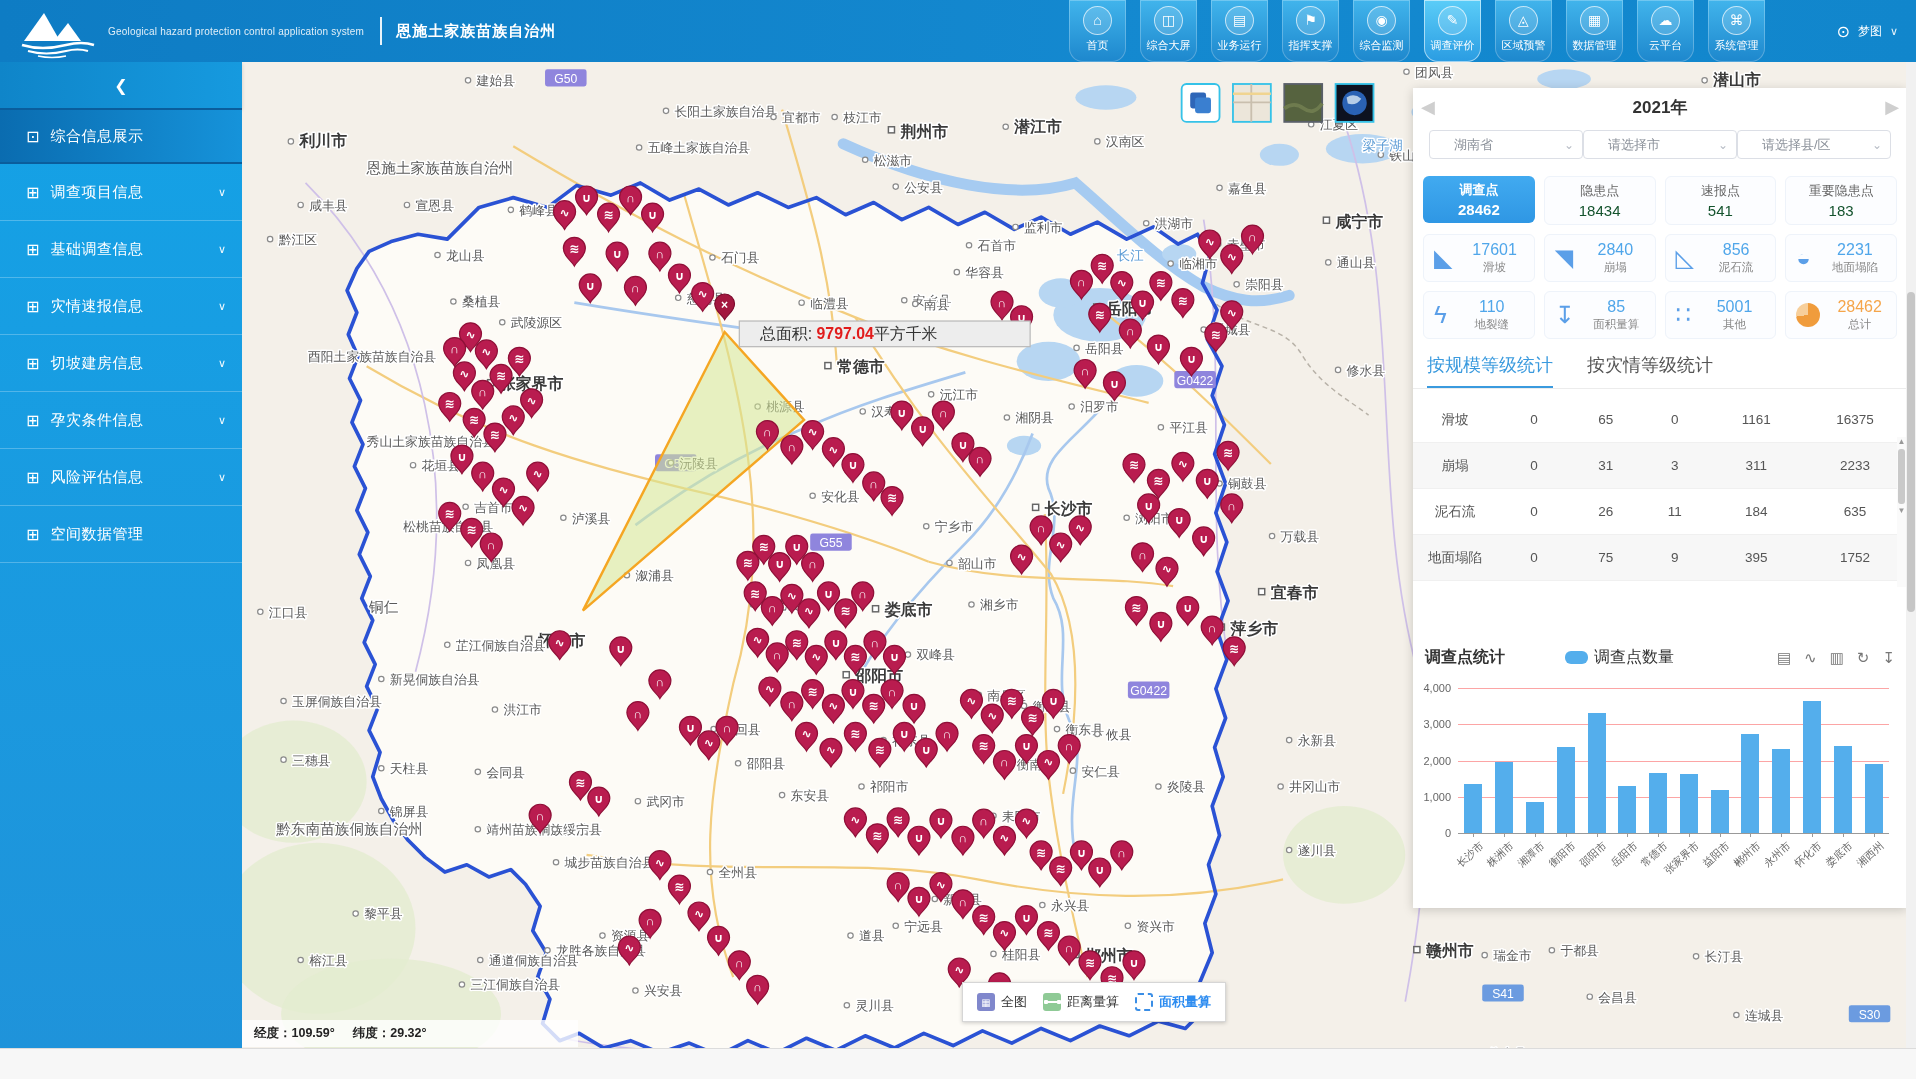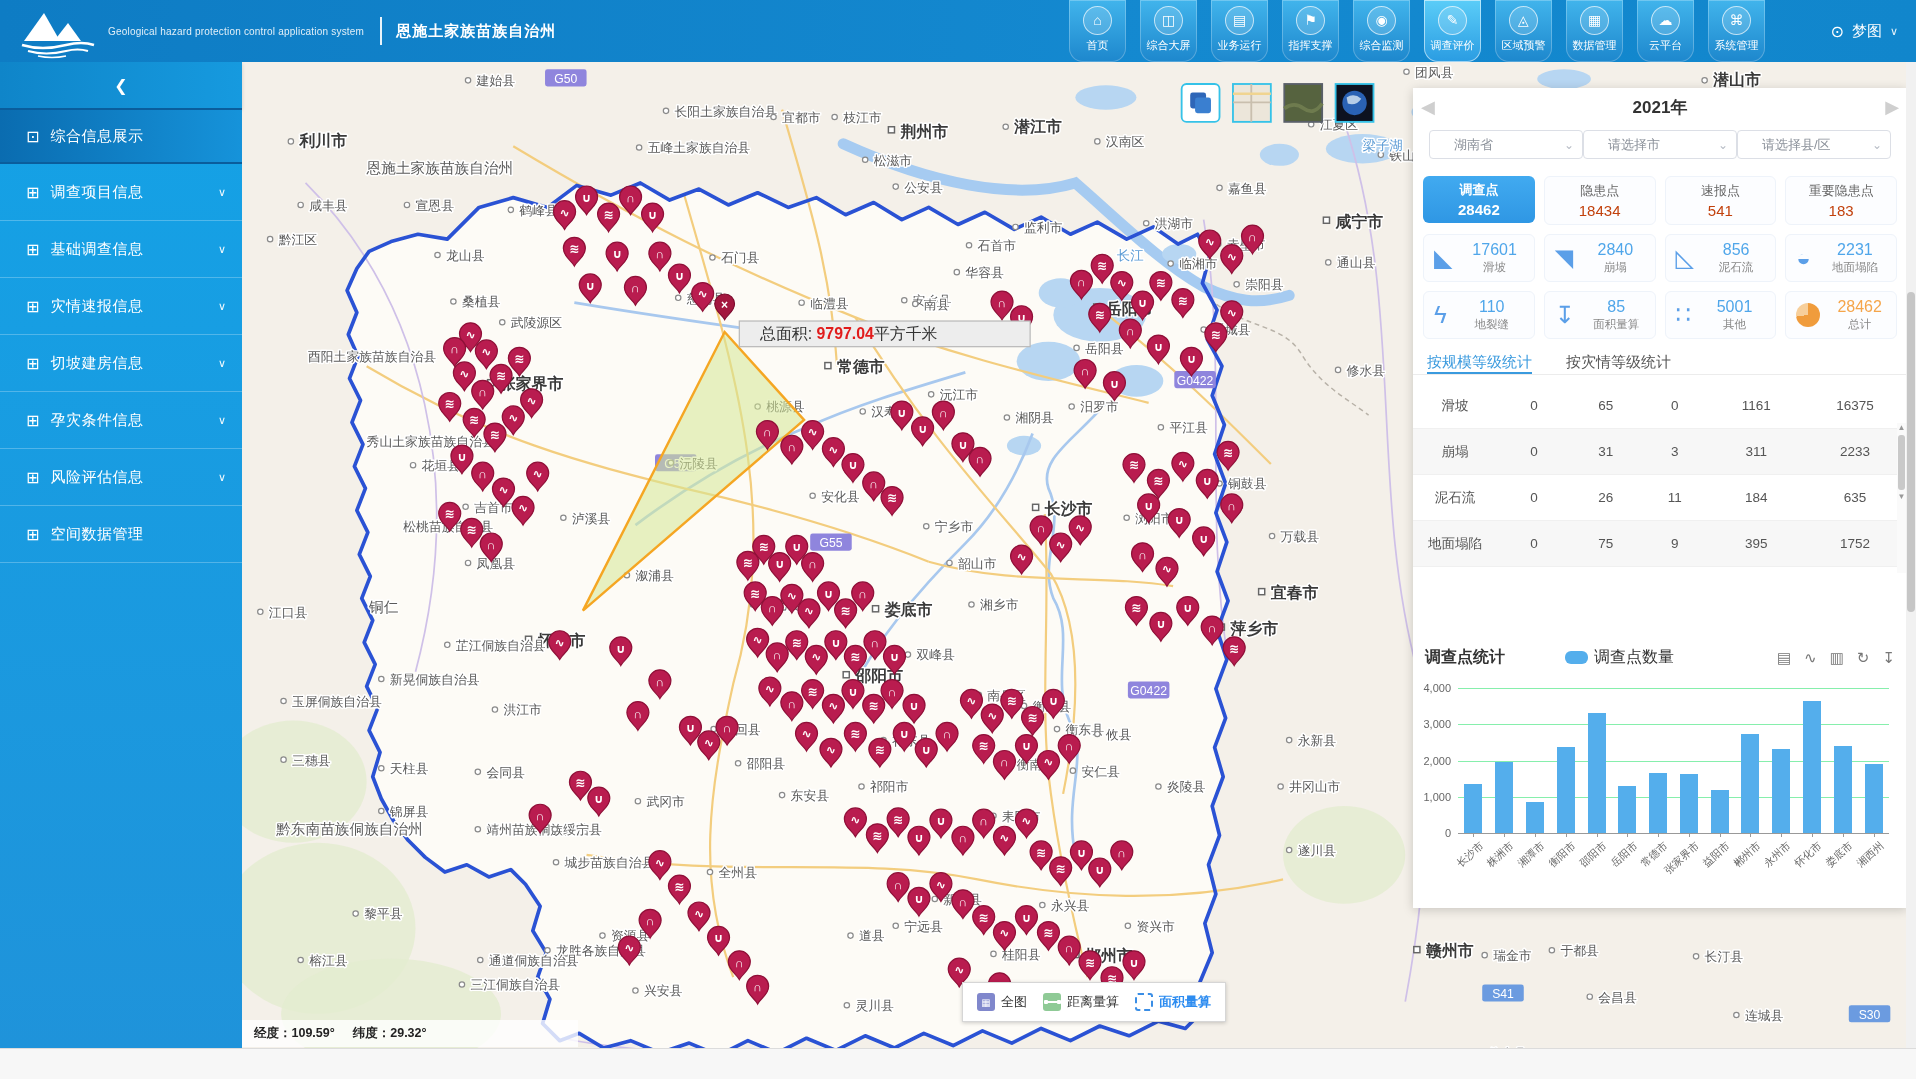--- a/index.html
+++ b/index.html
@@ -17,21 +17,21 @@
   #subsystem-title{color:#fff;font-size:15px;font-weight:bold;white-space:nowrap;letter-spacing:1px;}
   #header-nav{position:absolute;left:1062px;top:0;height:62px;display:flex;}
   .nav-item{width:57px;height:62px;margin:0 7px;border-radius:0 0 14px 14px;cursor:pointer;
             background:linear-gradient(180deg,#41b4ec,#1d87cd);box-shadow:inset 0 0 0 1px rgba(255,255,255,.25);
             display:flex;flex-direction:column;align-items:center;}
   .nav-item.active{background:linear-gradient(180deg,#5bcdf8,#2a9ce2);box-shadow:inset 0 0 0 1px rgba(255,255,255,.55);}
   .nav-ico{width:27px;height:27px;margin-top:6px;border-radius:50%;background:rgba(255,255,255,.16);
            border:1px solid rgba(255,255,255,.65);color:#fff;font-size:14px;line-height:27px;text-align:center;}
   .nav-label{color:#fff;font-size:11px;margin-top:3px;white-space:nowrap;}
   #user-area{position:absolute;right:18px;top:0;height:62px;display:flex;align-items:center;color:#fff;gap:8px;}
-  #eye-icon{font-size:16px;} #user-name{font-size:15px;} #user-caret{font-size:11px;opacity:.9;}
+  #eye-icon{font-size:16px;} #user-name{font-size:12px;} #user-caret{font-size:11px;opacity:.9;}
   
   #sidebar{position:absolute;left:0;top:62px;width:242px;height:986px;z-index:40;
            background:linear-gradient(180deg,#14a2e6,#1f93da);}
   #collapse-bar{height:46px;background:linear-gradient(90deg,#0f85c9,#169adf);display:flex;align-items:center;justify-content:center;
                 color:#fff;font-size:16px;cursor:pointer;box-shadow:0 2px 4px rgba(0,0,0,.15);}
   .side-item{height:56px;display:flex;align-items:center;padding-left:26px;position:relative;color:#fff;cursor:pointer;
              border-bottom:1px solid rgba(255,255,255,.25);}
   .side-item .ico{font-size:16px;margin-right:11px;}
   .side-item .lab{font-size:15px;letter-spacing:.5px;}
   .side-item .chev{position:absolute;right:16px;font-size:11px;opacity:.95;}
@@ -66,53 +66,53 @@
   .select-box{width:130px;height:27px;border:1px solid #dcdfe6;border-radius:4px;display:flex;align-items:center;
               justify-content:space-between;padding:0 8px 0 24px;color:#8a9099;font-size:13px;cursor:pointer;}
   .select-box .caret{color:#b8bdc6;font-size:12px;}
   #tab-row{display:flex;border-bottom:1px solid #e4e4e4;padding-left:6px;}
   .top-tab{padding:9px 18px;border:1px solid #e4e4e4;border-bottom:none;border-radius:4px 4px 0 0;margin-right:6px;
            font-size:14px;color:#555;cursor:pointer;background:#fff;}
   .top-tab.active{color:#3a9ade;font-weight:bold;}
   #summary-cards,#hazard-cards{display:grid;grid-template-columns:repeat(4,1fr);gap:9px;padding:9px 10px 0 10px;}
   .sum-card{height:47px;border:1px solid #eef3fa;background:#fcfdff;border-radius:6px;text-align:center;cursor:pointer;
             display:flex;flex-direction:column;justify-content:center;gap:2px;}
-  .sum-card .l{font-size:13px;color:#666;} .sum-card .v{font-size:15px;color:#c2410c;}
+  .sum-card .l{font-size:13px;color:#666;} .sum-card .v{font-size:15px;color:#14532d;}
   .sum-card.active{background:linear-gradient(180deg,#41aaf0,#2f97e4);border:none;}
   .sum-card.active .l,.sum-card.active .v{color:#fff;font-weight:bold;}
   .hz-card{height:46px;border:1px solid #eef3fa;background:#fcfdff;border-radius:6px;display:flex;align-items:center;
            padding-left:10px;gap:9px;cursor:pointer;}
   .hz-ico{font-size:24px;color:#5b9fe8;line-height:1;}
   .hz-pie{width:24px;height:24px;border-radius:50%;background:conic-gradient(#f09c3c 0 262deg,#f7cf9b 262deg 360deg);}
   .hz-col{display:flex;flex-direction:column;align-items:center;flex:1;padding-right:6px;}
   .hz-v{font-size:16px;color:#4fa6ea;} .hz-l{font-size:11.5px;color:#888;margin-top:1px;white-space:nowrap;}
   .hz-card.accent .hz-v{color:#f5a54a;}
   #subtab-row{display:flex;gap:34px;padding:14px 0 0 14px;border-bottom:1px solid #ececec;}
-  .sub-tab{font-size:15px;color:#555;cursor:pointer;}
+  .sub-tab{font-size:18px;color:#555;padding-bottom:9px;cursor:pointer;}
   .sub-tab.active{color:#3a9ade;border-bottom:2px solid #3a9ade;}
   #table-wrap{position:relative;height:192px;overflow:hidden;margin-top:8px;}
   .t-head{display:flex;background:#2e8bc9;color:#fff;font-weight:bold;height:37px;align-items:center;font-size:13.5px;}
   .t-row{display:flex;height:45px;align-items:center;color:#555;font-size:13.5px;border-bottom:1px solid #f0f0f0;}
   .t-row:nth-child(even){background:#f7f7f7;}
   .tc{text-align:center;}
   .tc0{width:17%;} .tc1{width:15%;} .tc2{width:14%;} .tc3{width:14%;} .tc4{width:19%;} .tc5{width:21%;}
   #table-scroll{position:absolute;right:1px;top:40px;width:9px;height:150px;background:#fafafa;}
   #table-scroll .arr{color:#999;font-size:8px;text-align:center;line-height:10px;}
   #table-thumb{width:7px;height:55px;background:#c9c9c9;border-radius:3px;margin:2px auto;}
   
   #chart-block{position:absolute;left:0;top:549px;width:494px;height:271px;background:#fff;}
   #chart-head{display:flex;align-items:center;padding:10px 12px 0 12px;}
   #chart-title{font-size:16px;font-weight:bold;color:#333;}
   #chart-legend{display:flex;align-items:center;gap:6px;margin-left:60px;}
   #legend-swatch{width:23px;height:13px;border-radius:6px;background:#54aeec;}
   #legend-label{font-size:16px;color:#333;}
   #chart-tools{margin-left:auto;display:flex;gap:13px;color:#777;font-size:15px;}
   #chart-tools span{cursor:pointer;}
   #chart-plot{position:absolute;left:45px;top:52px;right:18px;bottom:74px;}
-  .gridline{position:absolute;left:0;right:0;height:1px;background:#86efac;}
+  .gridline{position:absolute;left:0;right:0;height:1px;background:#fca5a5;}
   .ytick{position:absolute;right:100%;margin-right:7px;transform:translateY(-50%);font-size:11px;color:#666;white-space:nowrap;}
   #bars{position:absolute;left:0;right:0;top:0;bottom:0;display:flex;align-items:flex-end;justify-content:space-around;border-bottom:1px solid #999;}
   .bar-slot{flex:1;display:flex;justify-content:center;align-items:flex-end;height:100%;position:relative;}
   .bar{width:18px;background:#54aeec;}
   .bar-tick{position:absolute;bottom:-4px;left:50%;width:1px;height:4px;background:#999;}
   .xlab{position:absolute;top:100%;right:38%;transform:rotate(-42deg);transform-origin:top right;
         font-size:10.5px;color:#666;white-space:nowrap;margin-top:6px;}
 </style>
 </head>
 <body>

